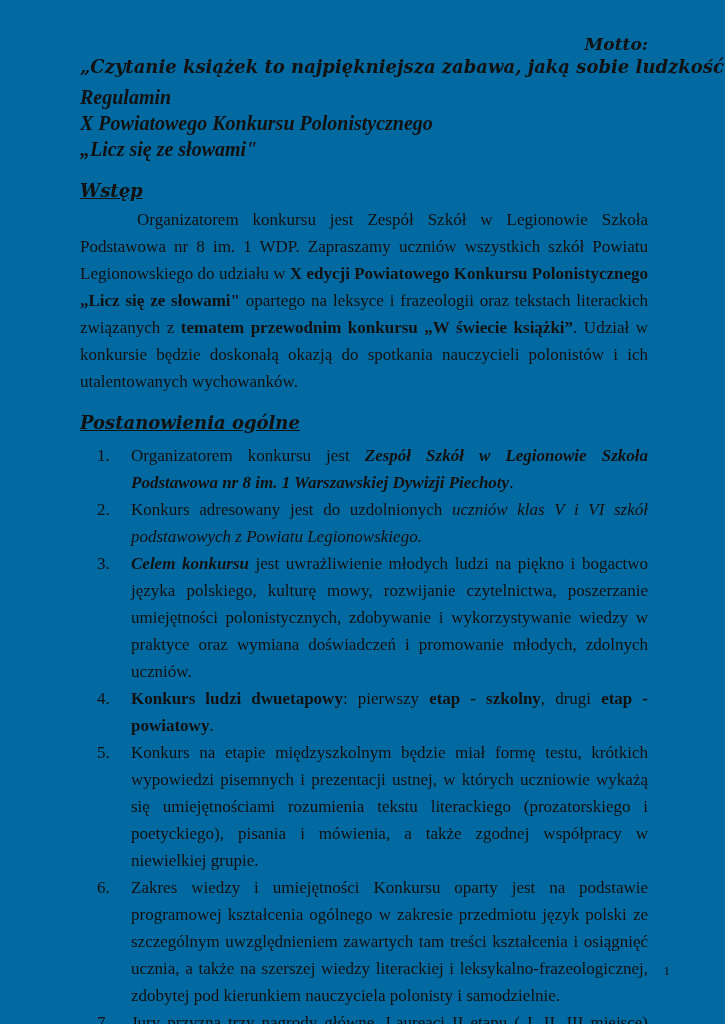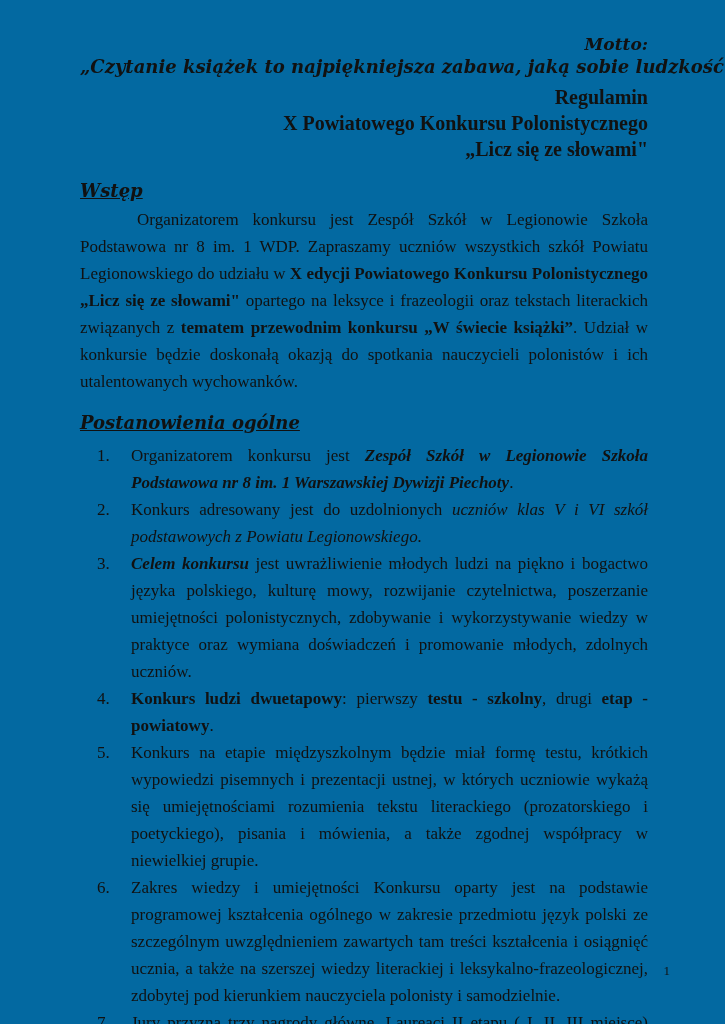--- a/index.html
+++ b/index.html
@@ -42,22 +42,23 @@
     font-family: "DejaVu Serif", serif;
     font-style: italic;
     font-weight: 600;
     font-size: 12.5px;
     line-height: 16px;
     margin-right: -6px;
   }
 
   
   .doc-title {
-    text-align: right;
+    text-align: left;
     font-weight: bold;
+    font-style: italic;
     font-size: 20px;
     line-height: 26px;
     margin-top: 5px;
   }
 
   
   .script-heading {
     font-family: "DejaVu Serif", serif;
     font-style: italic;
     font-weight: bold;
@@ -135,21 +136,21 @@
 
       <div class="li">
         <span class="num">2.</span><span>Konkurs adresowany jest do uzdolnionych </span><span class="i">uczniów klas V i VI szkół podstawowych z Powiatu Legionowskiego.</span>
       </div>
 
       <div class="li">
         <span class="num">3.</span><span class="bi">Celem konkursu</span><span> jest uwrażliwienie młodych ludzi na piękno i bogactwo języka polskiego, kulturę mowy, rozwijanie czytelnictwa, poszerzanie umiejętności polonistycznych, zdobywanie i wykorzystywanie wiedzy w praktyce oraz wymiana doświadczeń i promowanie młodych, zdolnych uczniów.</span>
       </div>
 
       <div class="li">
-        <span class="num">4.</span><span class="b">Konkurs ludzi dwuetapowy</span><span>: pierwszy </span><span class="b">testu - szkolny</span><span>, drugi </span><span class="b">etap - powiatowy</span><span>.</span>
+        <span class="num">4.</span><span class="b">Konkurs ludzi dwuetapowy</span><span>: pierwszy </span><span class="b">etap - szkolny</span><span>, drugi </span><span class="b">etap - powiatowy</span><span>.</span>
       </div>
 
       <div class="li">
         <span class="num">5.</span><span>Konkurs na etapie międzyszkolnym będzie miał formę testu, krótkich wypowiedzi pisemnych i prezentacji ustnej, w których uczniowie wykażą się umiejętnościami rozumienia tekstu literackiego (prozatorskiego i poetyckiego), pisania i mówienia, a także zgodnej współpracy w niewielkiej grupie.</span>
       </div>
 
       <div class="li">
         <span class="num">6.</span><span>Zakres wiedzy i umiejętności Konkursu oparty jest na podstawie programowej kształcenia ogólnego w zakresie przedmiotu język polski ze szczególnym uwzględnieniem zawartych tam treści kształcenia i osiągnięć ucznia, a także na szerszej wiedzy literackiej i leksykalno-frazeologicznej, zdobytej pod kierunkiem nauczyciela polonisty i samodzielnie.</span>
       </div>
 

